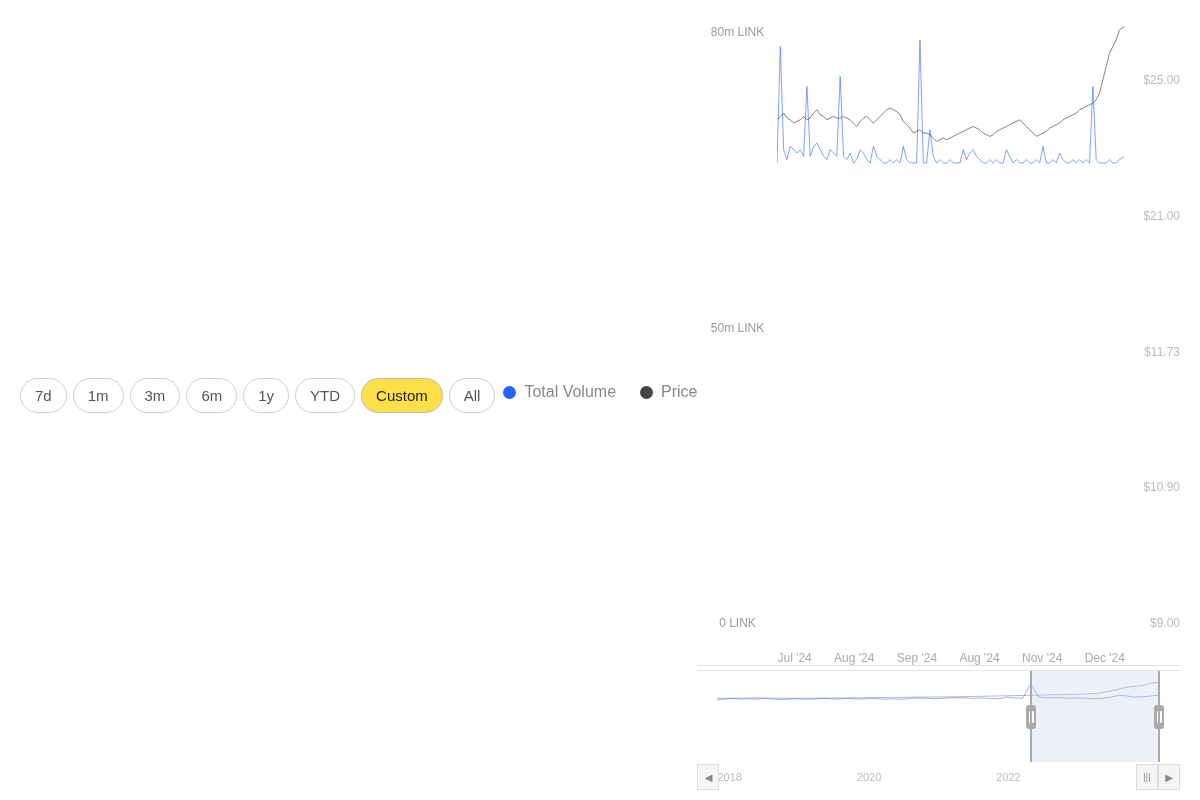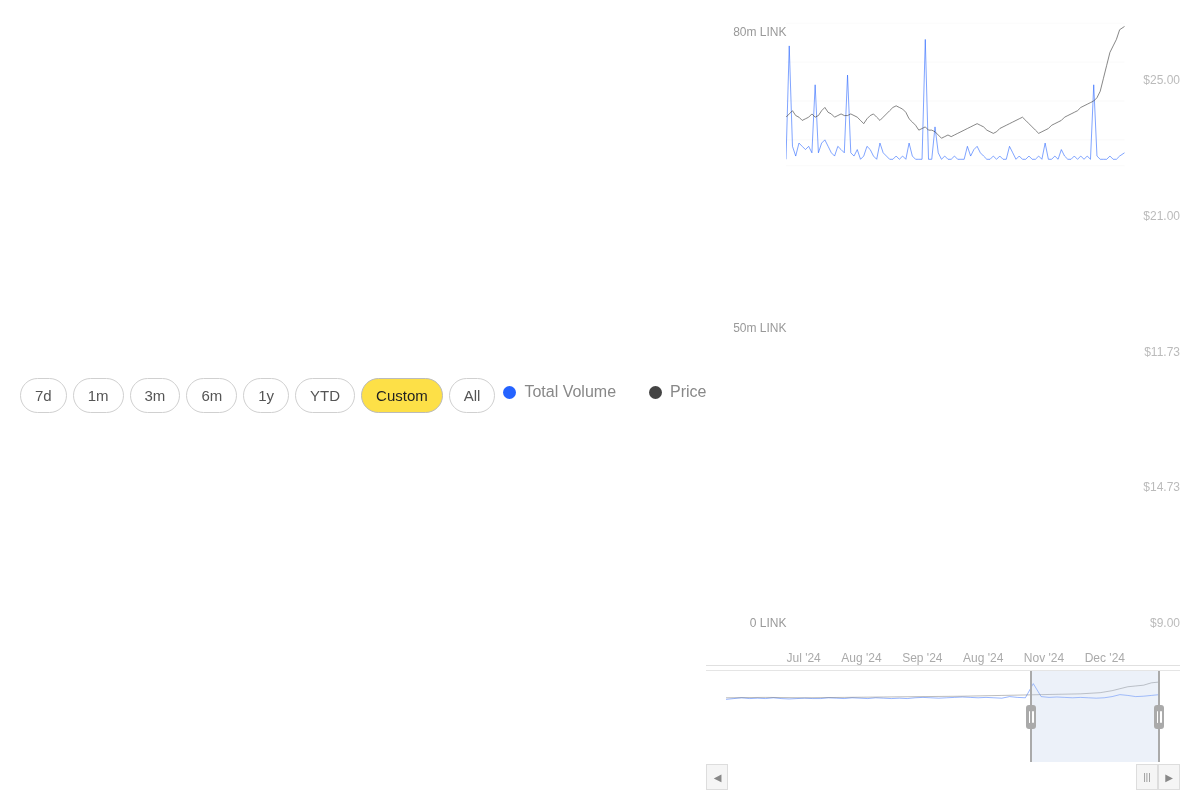--- a/index.html
+++ b/index.html
@@ -10,34 +10,34 @@
     
     .time-filters { display: flex; gap: 6px; margin-bottom: 20px; align-items: center; }
     .time-btn {
       padding: 6px 14px; border-radius: 20px; border: 1.5px solid #d0d0d0;
       background: #fff; color: #555; font-size: 15px; cursor: pointer;
       font-weight: 500; line-height: 1.4;
     }
     .time-btn.active { background: #fde047; border-color: #bbb; color: #222; font-weight: 400; }
 
     
-    .legend { display: flex; gap: 33px; margin-bottom: 26px; align-items: center; padding-left: 8px; }
+    .legend { display: flex; gap: 24px; margin-bottom: 26px; align-items: center; padding-left: 8px; }
     .legend-item { display: flex; align-items: center; gap: 8px; font-size: 16px; font-weight: 500; color: #888; }
     .legend-dot { width: 13px; height: 13px; border-radius: 50%; }
     .legend-dot.blue { background: #2563ff; }
     .legend-dot.dark { background: #444; }
 
     
     .chart-wrapper { flex: 1; display: flex; flex-direction: column; position: relative; }
 
     .main-chart-container { flex: 1; position: relative; border-bottom: 1px solid #e0e0e0; }
 
     
     .y-axis-left { position: absolute; left: 0; top: 0; bottom: 30px; width: 80px; display: flex; flex-direction: column; justify-content: space-between; padding: 5px 0; }
-    .y-label-left { font-size: 12px; color: #999; text-align: right; }
+    .y-label-left { font-size: 12px; color: #999; text-align: center; }
 
     
     .y-axis-right { position: absolute; right: 0; top: 0; bottom: 30px; width: 55px; display: flex; flex-direction: column; justify-content: space-between; padding: 5px 0; margin-top: 48px; }
     .y-label-right { font-size: 12px; color: #bbb; text-align: right; }
 
     
     .x-axis { position: absolute; bottom: 0; left: 80px; right: 55px; height: 28px; display: flex; justify-content: space-between; align-items: flex-end; }
     .x-label { font-size: 12px; color: #aaa; }
 
     
@@ -107,21 +107,21 @@
       <div class="y-axis-left">
         <span class="y-label-left">80m LINK</span>
         <span class="y-label-left">50m LINK</span>
         <span class="y-label-left">0 LINK</span>
       </div>
 
       <div class="y-axis-right">
         <span class="y-label-right">$25.00</span>
         <span class="y-label-right">$21.00</span>
         <span class="y-label-right">$11.73</span>
-        <span class="y-label-right">$14.73</span>
+        <span class="y-label-right">$10.90</span>
         <span class="y-label-right">$9.00</span>
       </div>
 
       <svg class="main-svg" id="mainSvg" viewBox="0 0 1045 480" preserveAspectRatio="none">
 
         <line x1="0" y1="10" x2="1045" y2="10" stroke="#f0f0f0" stroke-width="1"></line>
         <line x1="0" y1="130" x2="1045" y2="130" stroke="#f0f0f0" stroke-width="1"></line>
         <line x1="0" y1="250" x2="1045" y2="250" stroke="#f0f0f0" stroke-width="1"></line>
         <line x1="0" y1="370" x2="1045" y2="370" stroke="#f0f0f0" stroke-width="1"></line>
         <line x1="0" y1="450" x2="1045" y2="450" stroke="#f0f0f0" stroke-width="1"></line>
@@ -375,20 +375,26 @@
           </div>
         </div>
         <div class="nav-handle-right">
           <div class="handle-lines">
             <div class="handle-line"></div>
             <div class="handle-line"></div>
           </div>
         </div>
       </div>
 
+      <div class="navigator-x-axis">
+        <span class="nav-x-label">2018</span>
+        <span class="nav-x-label">2020</span>
+        <span class="nav-x-label">2022</span>
+        <span class="nav-x-label">2024</span>
+      </div>
 
       <div class="scroll-left">◀</div>
       <div class="scroll-center">|||</div>
       <div class="scroll-right">▶</div>
 
     </div>
 
   </div>
 </div>
 

